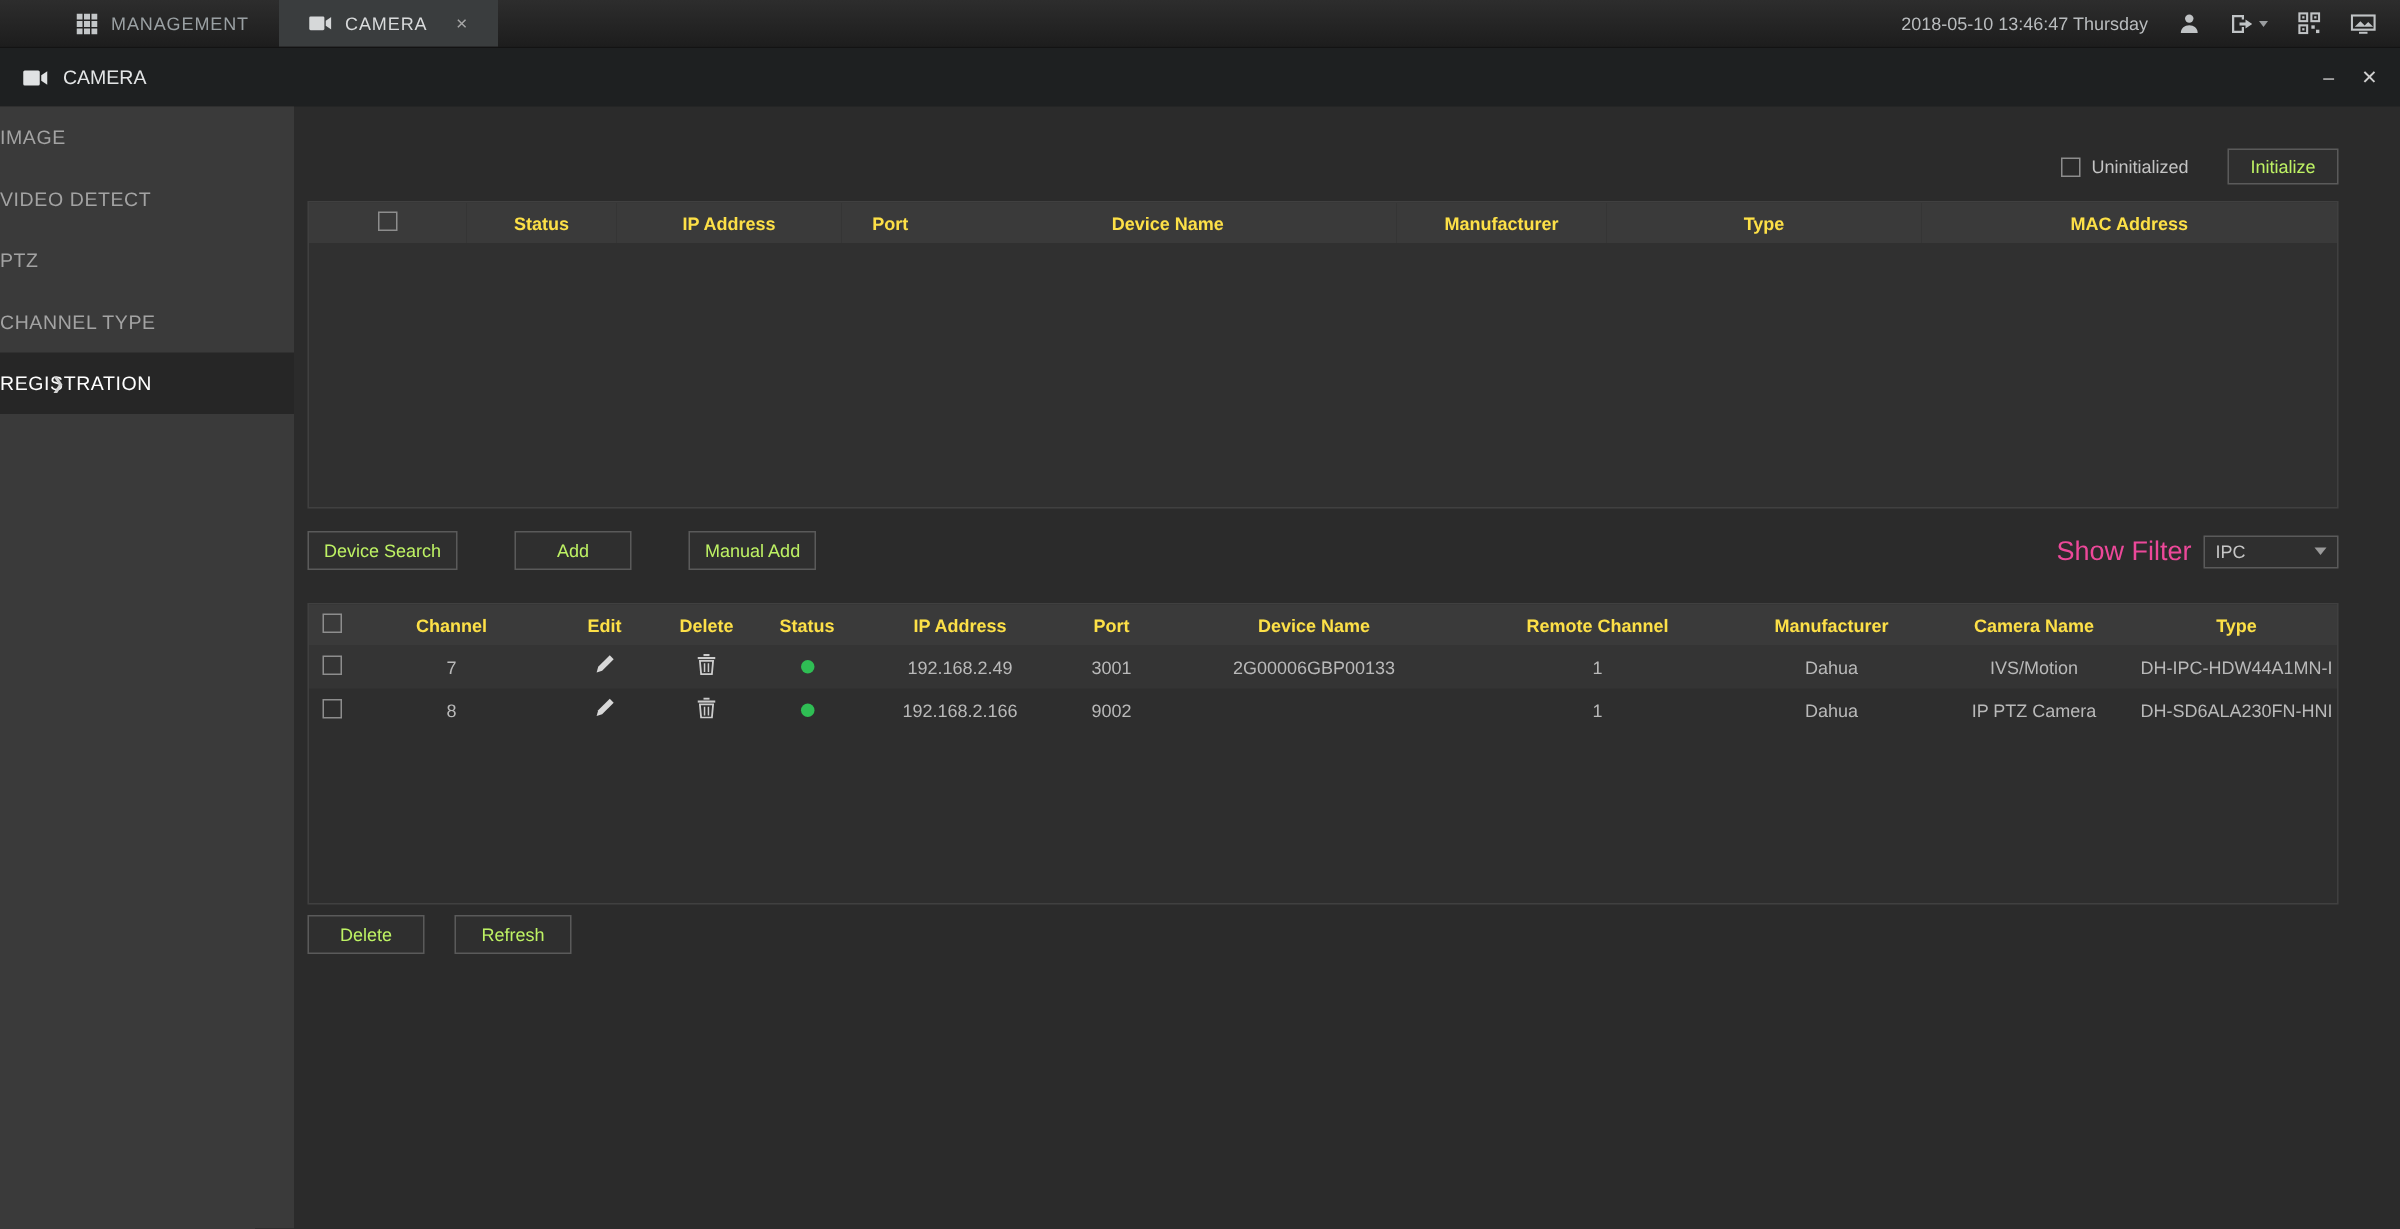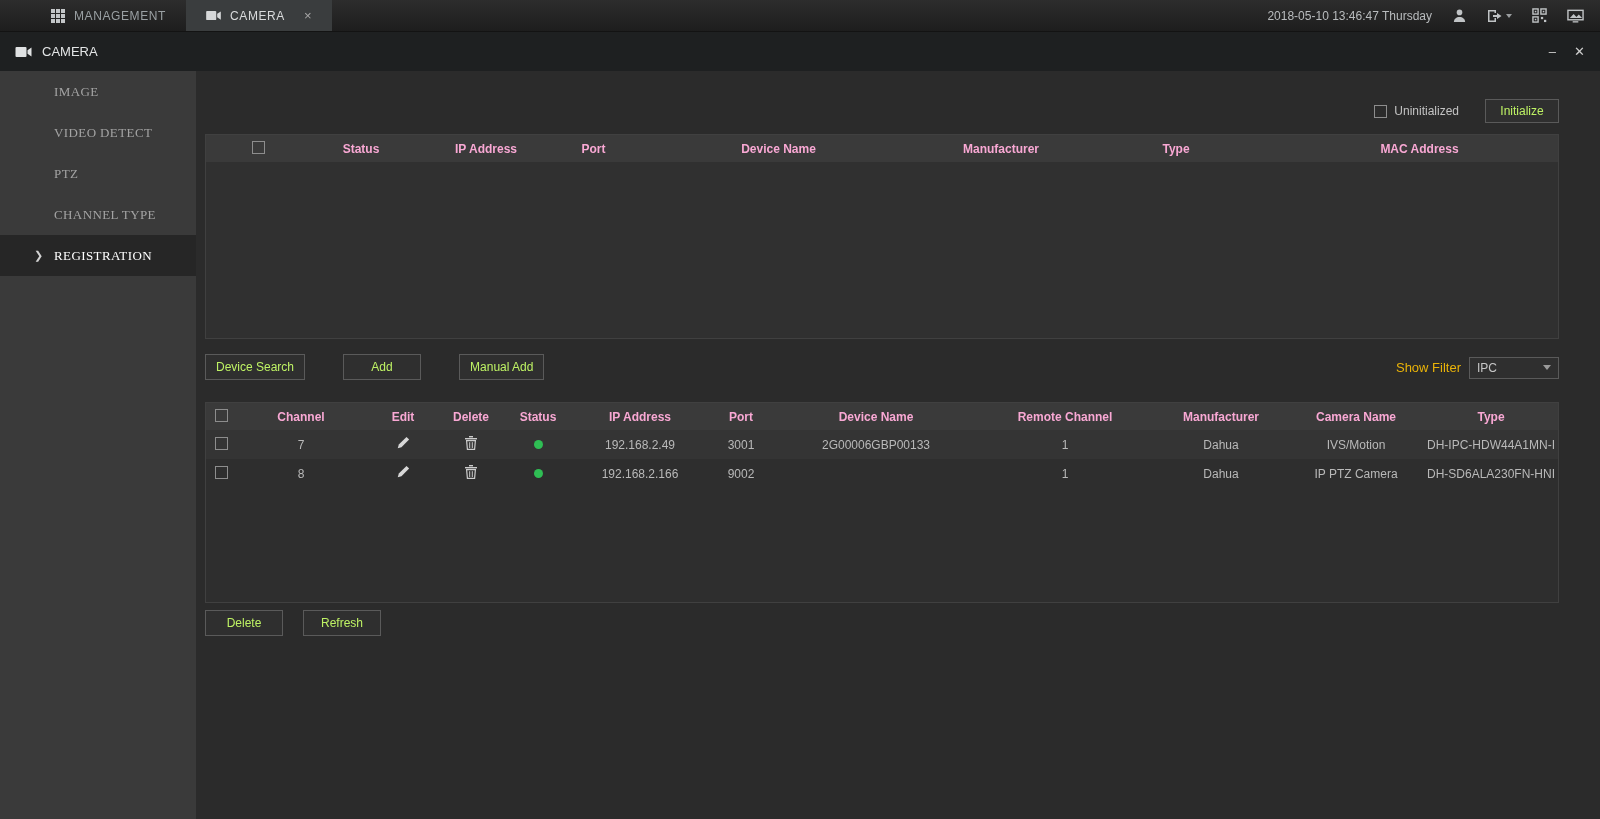--- a/index.html
+++ b/index.html
@@ -23,61 +23,61 @@
   
   .titlebar { height:39px; background:#1e2021; display:flex; align-items:center;
               gap:10px; padding:0 15px; color:#e3e5e6; font-size:13px; }
   .win-controls { margin-left:auto; display:flex; gap:18px; align-items:center;
                   color:#cfcfcf; font-size:13px; }
   .win-controls span { cursor:pointer; }
 
   
   .layout { display:flex; height:748px; }
   .sidebar { width:196px; background:#3a3a3a; flex:none; }
-  .side-item { height:41px; display:flex; align-items:center; padding-left:54px;
+  .side-item { height:41px; display:flex; align-items:center; 
                color:#a3a3a3; font-size:13px; letter-spacing:.4px; cursor:pointer;
-               position:relative;font-family:Liberation Serif, serif; }
+               position:relative; }
   .side-item.active { background:#262626; color:#ffffff; }
   .side-item .chev { display:none; }
   .side-item.active .chev { display:block; position:absolute; left:34px;
                font-size:11px; color:#d2d2d2; }
   .content { flex:1; padding:0 43px 0 9px; }
 
   
   .init-row { margin-top:28px; height:24px; display:flex; justify-content:flex-end;
               align-items:center; }
   .cb { width:13px; height:13px; border:1px solid #8d8d8d; background:transparent;
         display:inline-block; cursor:pointer; flex:none; }
   .init-label { color:#c3c3c3; font-size:12px; margin:0 26px 0 7px; }
   .btn { min-width:78px; height:26px; background:#2f2f2f; border:1px solid #5a5a5a;
          color:#bef264; font-size:12px; display:inline-flex; align-items:center;
          justify-content:center; padding:0 10px; cursor:pointer; }
   .btn.small { height:24px; min-width:74px; }
 
   .actions-row { margin-top:15px; height:27px; display:flex; }
   .actions-row .btn + .btn { margin-left:38px; }
   .filter-group { margin-left:auto; display:flex; align-items:center; }
-  .filter-label { color:#eab308; font-size:13px; }
+  .filter-label { color:#ec4899; font-size:18px; }
   .dropdown { width:90px; height:22px; border:1px solid #5a5a5a; background:#2f2f2f;
               color:#c6c6c6; font-size:12px; display:flex; align-items:center;
               padding:0 7px; margin-left:8px; cursor:pointer; }
   .dropdown .arrow { margin-left:auto; width:0; height:0;
               border-left:4.5px solid transparent; border-right:4.5px solid transparent;
               border-top:5px solid #9a9a9a; }
 
   .footer-row { margin-top:7px; display:flex; }
   .footer-row .btn + .btn { margin-left:20px; }
 
   
   .panel { border:1px solid #404040; }
   .panel1 { margin-top:11px; height:205px; background:#303030; }
   .panel2 { margin-top:21px; height:201px; background:#2e2e2e; }
   table { width:100%; border-collapse:collapse; table-layout:fixed; }
   th { background:#3a3a3a; height:27px; font-size:12px; font-weight:bold;
-       color:#f9a8d4; text-align:center; overflow:hidden; white-space:nowrap; }
+       color:#fde047; text-align:center; overflow:hidden; white-space:nowrap; }
   td { height:29px; font-size:12px; color:#b9b9b9; text-align:center;
        overflow:hidden; white-space:nowrap; }
   tr.row-odd td  { background:#343434; }
   tr.row-even td { background:transparent; }
   .dot { width:9px; height:9px; border-radius:50%; display:inline-block;
          background:#2fbe54; }
   .icon-btn { display:inline-flex; align-items:center; justify-content:center;
               cursor:pointer; }
 </style>
 </head>

